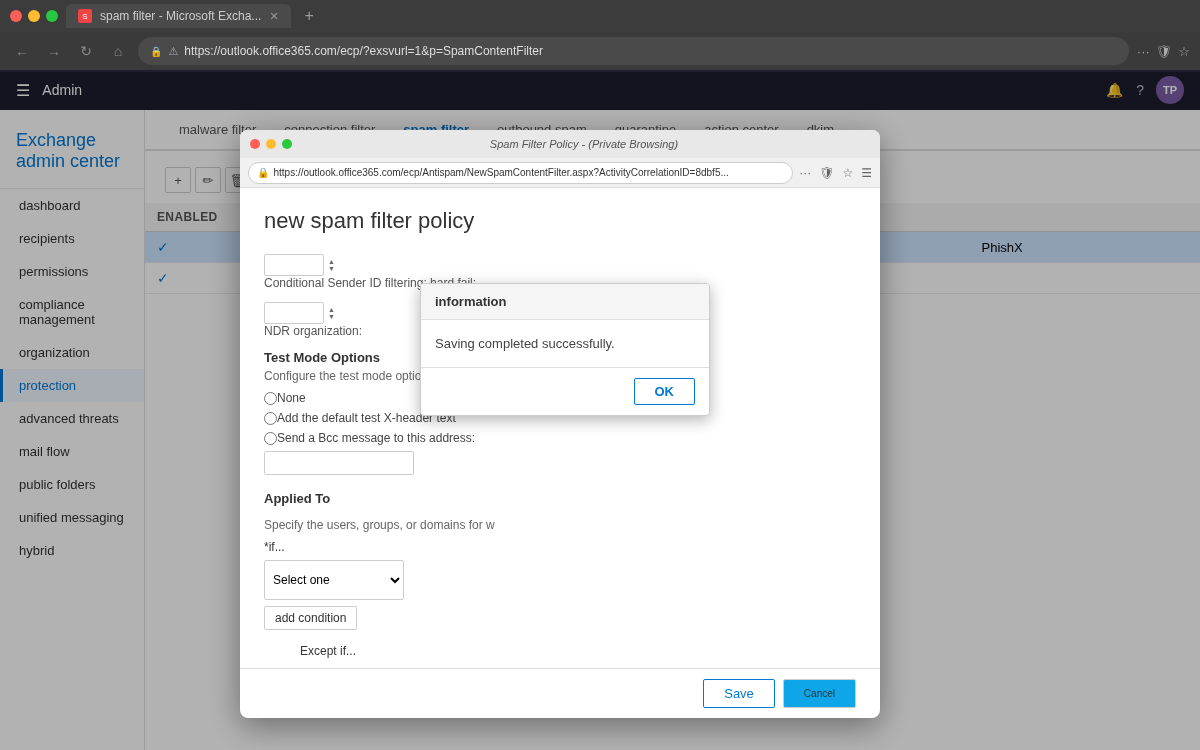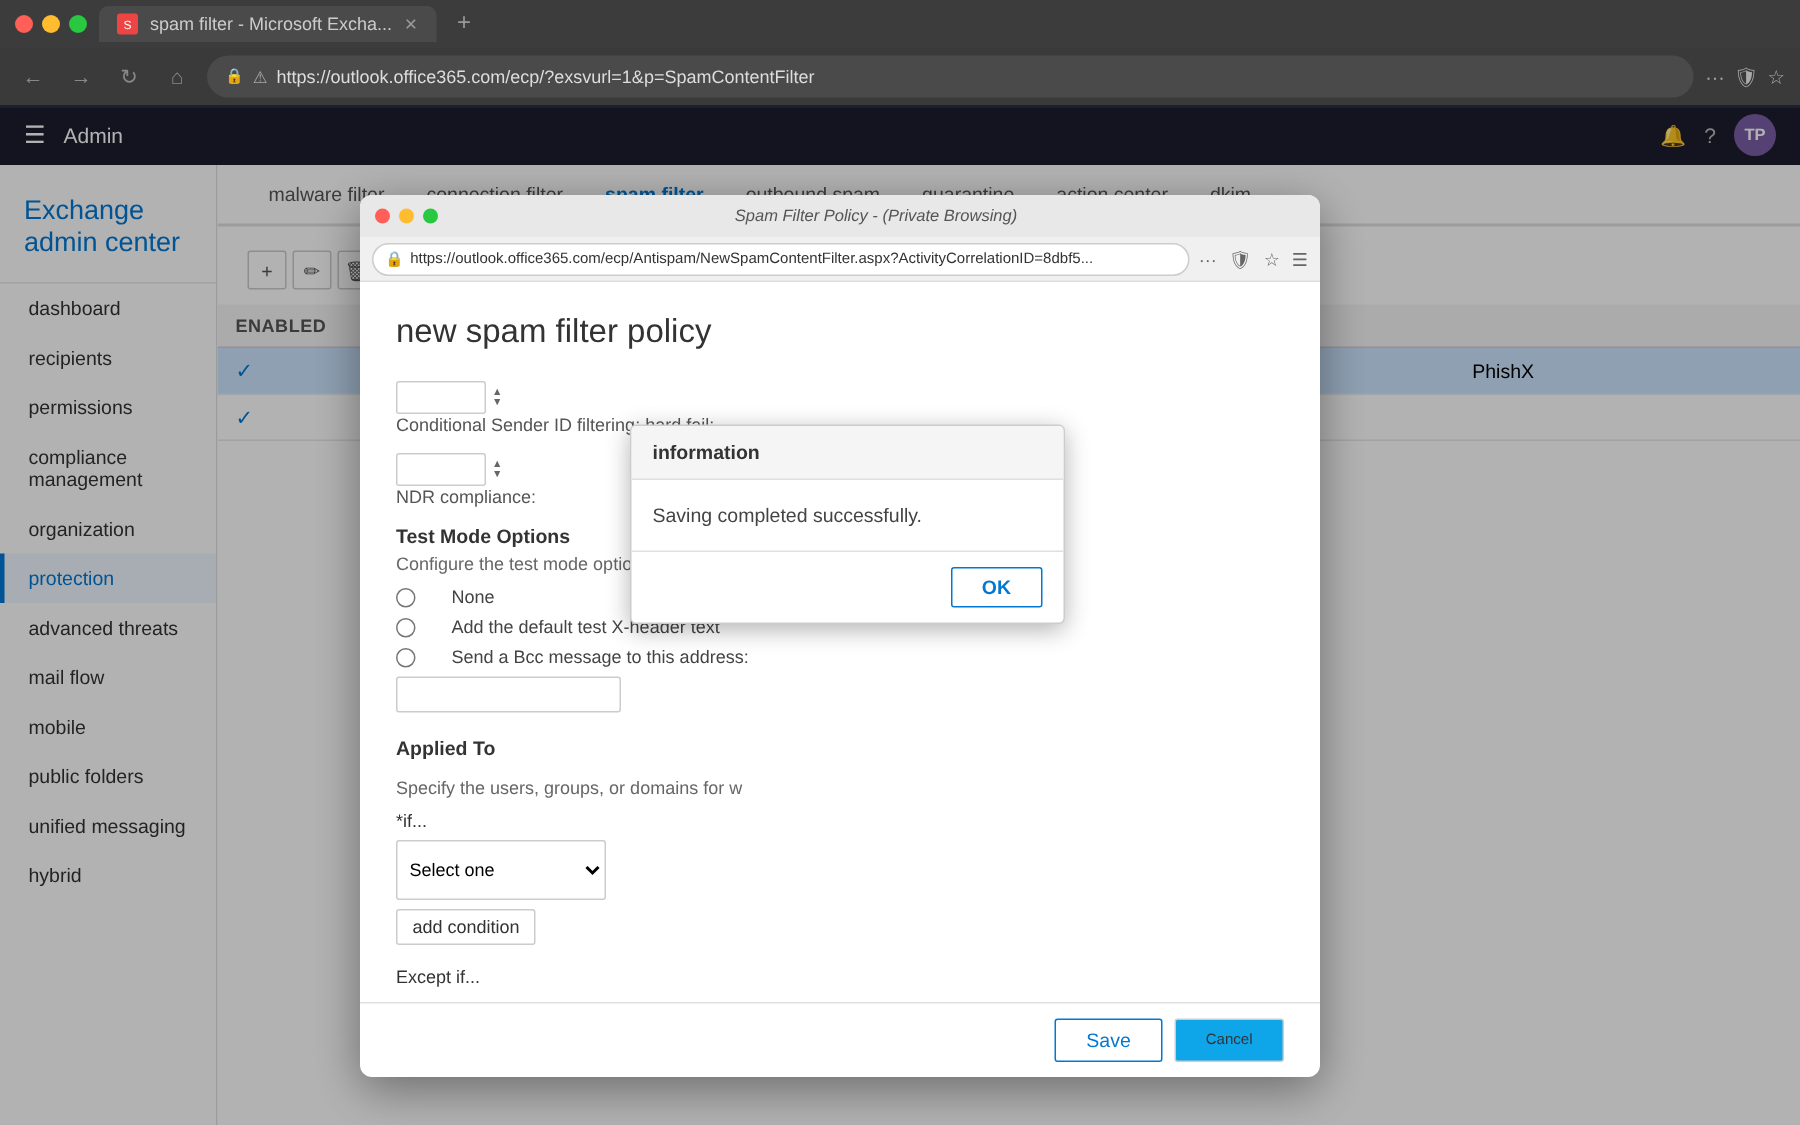--- a/index.html
+++ b/index.html
@@ -72,31 +72,31 @@
 
     .form-row { margin-bottom: 12px; }
     .form-label { font-size: 12px; color: #555; margin-bottom: 4px; }
     .form-spinbox { display: flex; align-items: center; gap: 4px; }
     .spinbox { width: 60px; height: 22px; border: 1px solid #ccc; border-radius: 2px; font-size: 12px; padding: 0 4px; }
     .spin-arrows { display: flex; flex-direction: column; }
     .spin-arrow { font-size: 7px; cursor: pointer; color: #666; line-height: 1; }
 
     .section-title { font-size: 13px; font-weight: 600; color: #333; margin-bottom: 4px; }
     .section-desc { font-size: 12px; color: #666; margin-bottom: 8px; }
-    .radio-option { display: flex; align-items: center; gap: 24px; margin-bottom: 6px; font-size: 12px; color: #444; cursor: pointer; }
+    .radio-option { display: flex; align-items: center; gap: 0; margin-bottom: 6px; font-size: 12px; color: #444; cursor: pointer; }
     .radio-option input[type=radio] { cursor: pointer; }
 
     .applied-to { margin-top: 16px; }
     .applied-label { font-size: 13px; font-weight: 600; color: #333; margin-bottom: 12px; }
     .applied-desc { font-size: 12px; color: #666; margin-bottom: 8px; }
     .applied-if-label { font-size: 12px; color: #333; margin-bottom: 6px; }
     .select-box { width: 140px; height: 40px; border: 1px solid #ccc; border-radius: 2px; font-size: 12px; padding: 0 4px; background: #fff; cursor: pointer; }
 
     .add-btn { padding: 4px 10px; border: 1px solid #ccc; background: #fff; font-size: 12px; cursor: pointer; border-radius: 2px; color: #333; margin-top: 6px; }
-    .except-label { font-size: 12px; color: #333; margin-top: 14px; margin-bottom: 6px; }
+    .except-label { font-size: 12px; color: #333; margin-top: 14px; margin-bottom: 6px; margin-left: 36px; }
 
     .modal-footer { padding: 10px 24px; border-top: 1px solid #e0e0e0; display: flex; justify-content: flex-end; gap: 8px; }
     .btn-save { padding: 5px 20px; background: #fff; border: 1px solid #0078d4; color: #0078d4; cursor: pointer; font-size: 13px; border-radius: 2px; }
     .btn-cancel { padding: 8px 20px; background: #0ea5e9; border: 1px solid #ccc; color: #333; cursor: pointer; font-size: 10px; border-radius: 2px; }
 
     
     .info-dialog { position: fixed; top: 283px; left: 420px; width: 290px; background: #fff; border: 1px solid #ccc; box-shadow: 0 4px 16px rgba(0,0,0,0.3); z-index: 300; border-radius: 4px; overflow: hidden; }
     .info-header { background: #f5f5f5; padding: 10px 14px; border-bottom: 1px solid #e0e0e0; font-size: 13px; font-weight: 600; color: #333; }
     .info-body { padding: 16px 14px; font-size: 13px; color: #444; }
     .info-footer { padding: 10px 14px; border-top: 1px solid #e0e0e0; display: flex; justify-content: flex-end; }
@@ -171,23 +171,20 @@
           <span>organization</span>
         </div>
         <div class="sidebar-item active">
           <span>protection</span>
         </div>
         <div class="sidebar-item">
           <span>advanced threats</span>
         </div>
         <div class="sidebar-item">
           <span>mail flow</span>
-        </div>
-        <div class="sidebar-item">
-          <span>mobile</span>
         </div>
         <div class="sidebar-item">
           <span>public folders</span>
         </div>
         <div class="sidebar-item">
           <span>unified messaging</span>
         </div>
         <div class="sidebar-item">
           <span>hybrid</span>
         </div>
@@ -293,21 +290,21 @@
     </div>
 
     <div class="form-row">
       <div class="form-spinbox">
         <input class="spinbox" type="text" value="" style="">
         <div class="spin-arrows">
           <span class="spin-arrow">▲</span>
           <span class="spin-arrow">▼</span>
         </div>
       </div>
-      <div class="form-label">NDR compliance:</div>
+      <div class="form-label">NDR organization:</div>
     </div>
 
     <div class="form-row">
       <div class="section-title">Test Mode Options</div>
       <div class="section-desc">Configure the test mode options for when</div>
       <label class="radio-option">
         <input type="radio" name="testmode" style="">
         <span>None</span>
       </label>
       <label class="radio-option">

